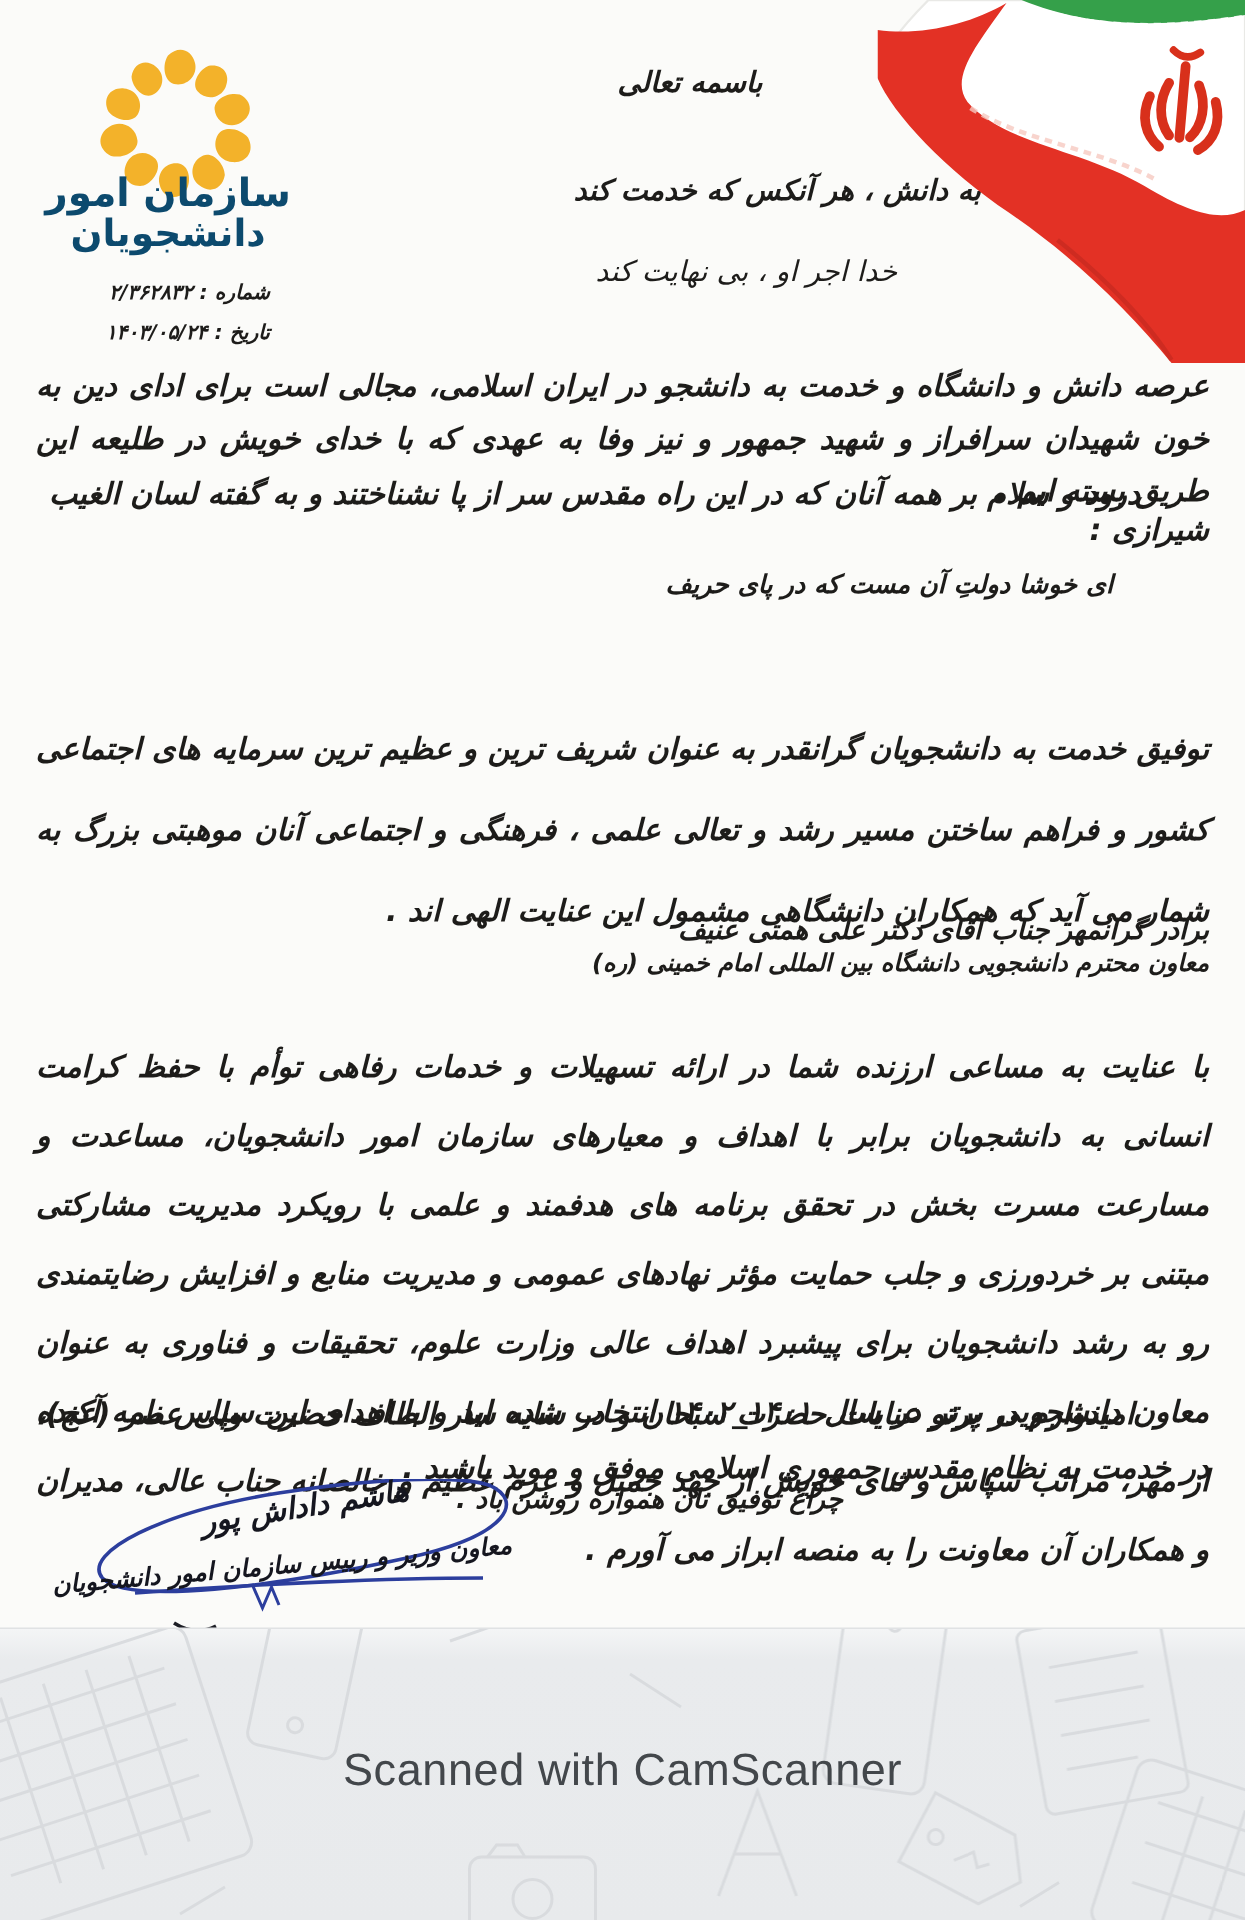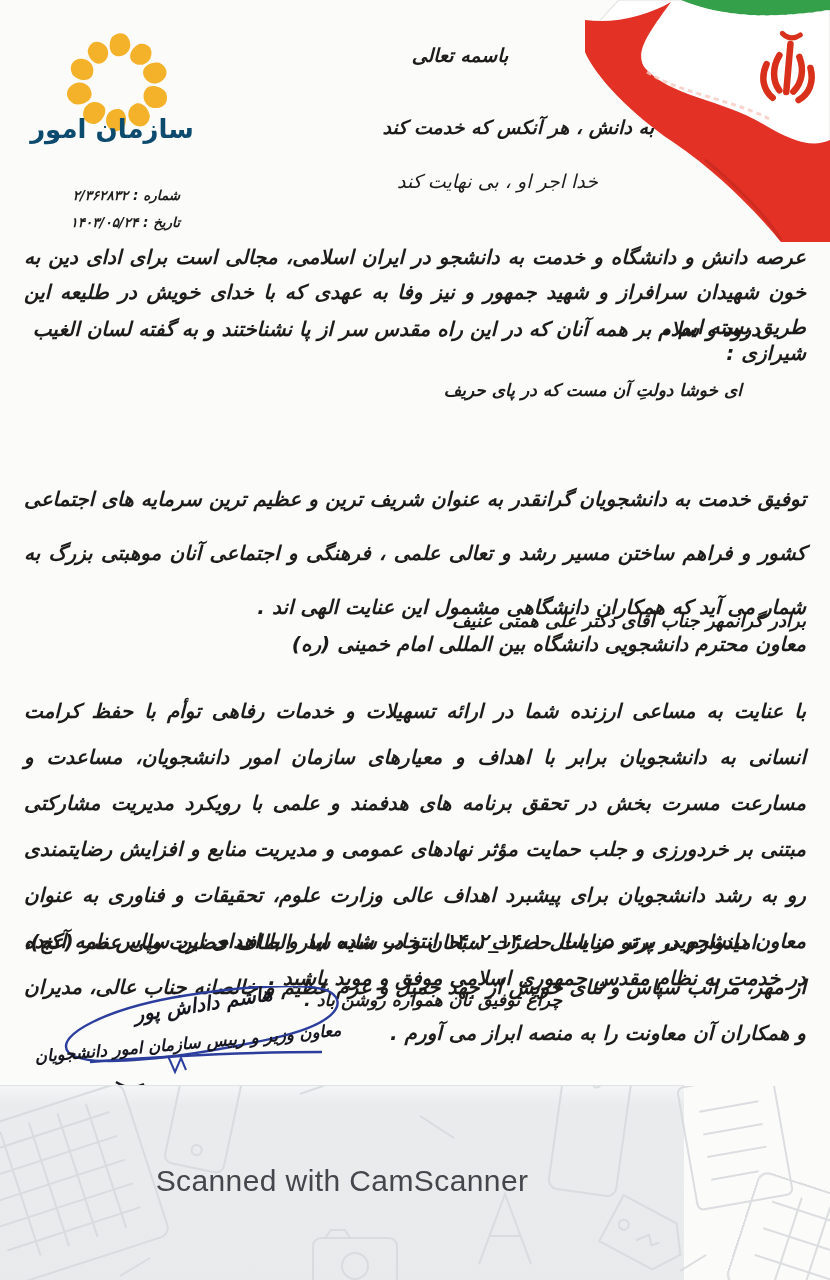--- a/index.html
+++ b/index.html
@@ -21,33 +21,33 @@
   .motto2{right:232px;top:170px;font-size:19px;font-weight:normal;}
   .flag{right:0;top:0;}
   
   .bodytxt{left:24px;width:782px;font-size:20px;font-weight:bold;}
   .p1{top:240px;line-height:35px;}
   .p2{top:317px;text-indent:46px;}
   .poem1{right:88px;top:380px;font-size:17px;font-weight:bold;}
   .poem2{right:234px;top:434px;font-size:17px;font-weight:bold;}
   .p3{top:472px;line-height:54px;}
   .addr1{top:610px;font-size:18px;}
-  .addr2{top:632px;font-size:20px;}
+  .addr2{top:632px;font-size:16px;}
   .p4{top:688px;line-height:46px;}
   .p5{top:924px;line-height:36px;text-indent:50px;}
   .closing{right:268px;top:990px;font-size:17.5px;font-weight:bold;}
   
   .sig{left:20px;top:986px;width:336px;height:104px;}
   .sig .name{position:absolute;right:8px;top:6px;width:290px;text-align:center;font-size:20px;
              font-weight:bold;color:#15161f;transform:rotate(-9deg);}
   .sig .title{position:absolute;left:0;top:48px;width:336px;text-align:center;font-size:16.5px;
              font-weight:bold;color:#15161f;transform:rotate(-5deg);}
   .sig svg{position:absolute;left:0;top:0;}
   
-  .footer{left:0;top:1085px;width:684px;height:195px;
+  .footer{left:0;top:1085px;width:830px;height:195px;
           background:linear-gradient(#f4f5f6,#e9ebed 20px,#e8eaec);border-top:1px solid #e0e2e4;}
   .footer .doodles{position:absolute;left:0;top:0;}
   .cam-text{position:absolute;left:0;top:78px;width:100%;text-align:center;
             font-family:"Liberation Sans",sans-serif;font-size:30px;color:#43474b;letter-spacing:0.4px;}
 </style>
 </head>
 <body>
 
 <div id="screen">
 
@@ -64,20 +64,21 @@
       <use href="#petal" transform="rotate(180) scale(0.97)"></use>
       <use href="#petal" transform="rotate(216)"></use>
       <use href="#petal" transform="rotate(252) scale(1.05)"></use>
       <use href="#petal" transform="rotate(288)"></use>
       <use href="#petal" transform="rotate(324) scale(0.95)"></use>
     </g>
   </svg>
 
   <div class="abs org-name fa">
     <div class="l1">سازمان امور</div>
+    <div class="l2">دانشجویان</div>
   </div>
 
   <div class="abs fields fa">
     <div>
       <span>شماره :</span>
       <span class="val">۲/۳۶۲۸۳۲</span>
     </div>
     <div>
       <span>تاریخ :</span>
       <span class="val">۱۴۰۳/۰۵/۲۴</span>

